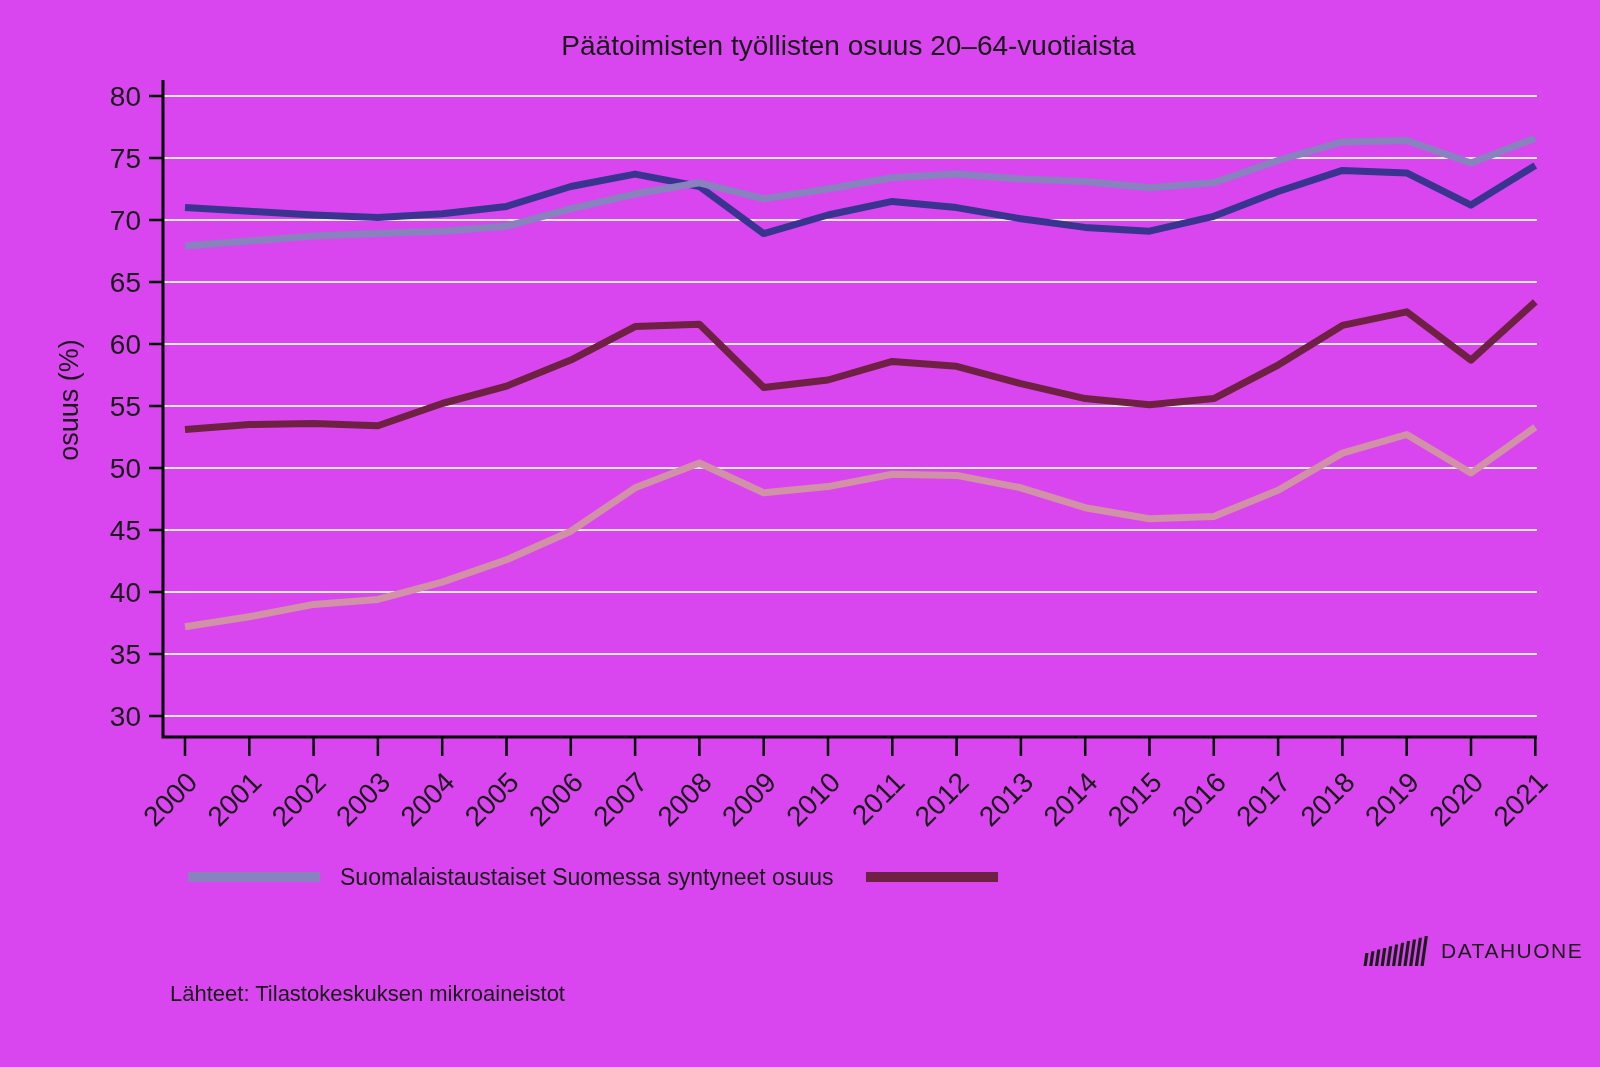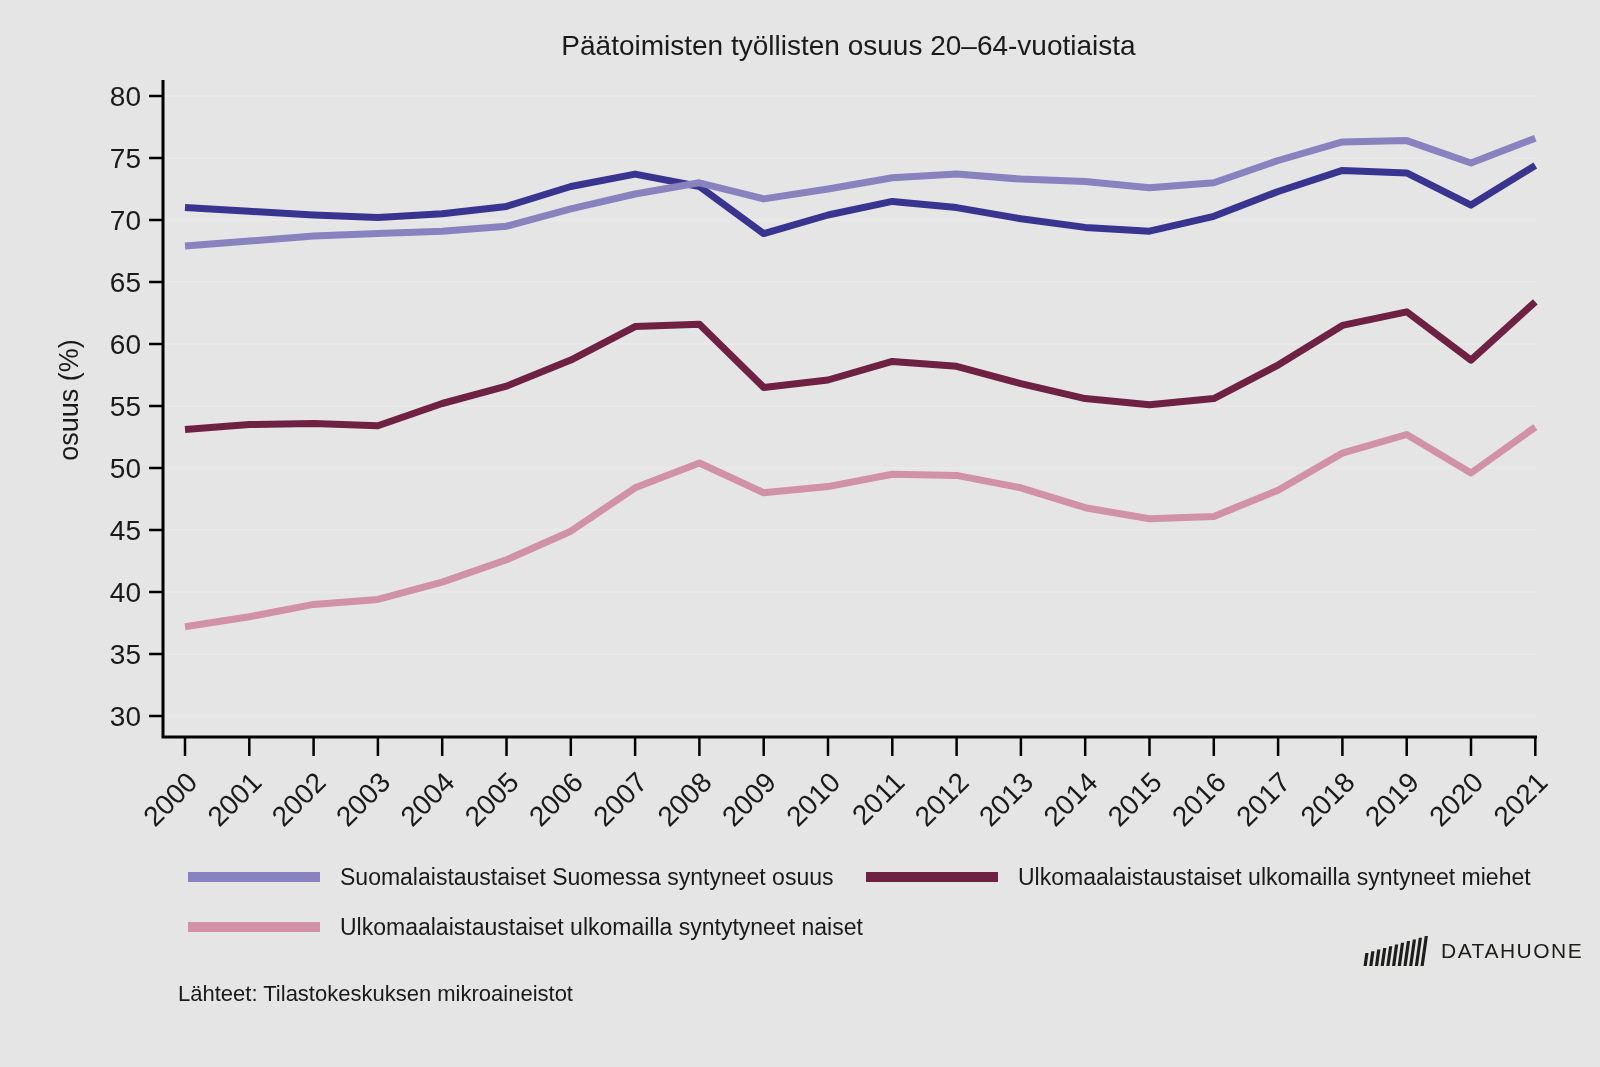--- a/index.html
+++ b/index.html
@@ -1,33 +1,33 @@
 <!DOCTYPE html>
 <html><head>
 <meta charset="utf-8">
 <style>
   html,body { margin:0; padding:0; background:#ffffff; }
   .figure {
-    position:relative; width:1600px; height:1067px; background:#e5e5e5;
+    position:relative; width:1600px; height:1067px; background:#d946ef;
     font-family:"Liberation Sans", sans-serif; overflow:hidden;
   }
   .chart-title {
     position:absolute; left:160px; top:30px; width:1377px;
     text-align:center; font-size:28px; color:#1a1a1a; white-space:nowrap;
   }
   #plot { position:absolute; left:0; top:0; }
   .legend {
     position:absolute; left:188px; top:863px; width:1360px;
     display:grid; grid-template-columns:678px 1fr; row-gap:22px;
   }
   .legend-item { display:flex; align-items:center; gap:20px; height:28px; }
   .legend-swatch { display:inline-block; width:132px; height:10px; flex:0 0 132px; }
   .legend-label { font-size:23px; color:#1a1a1a; white-space:nowrap; }
   .source-note {
-    position:absolute; left:178px; top:981px; font-size:22px; color:#1a1a1a;
+    position:absolute; left:170px; top:981px; font-size:22px; color:#1a1a1a;
   }
   .logo {
     position:absolute; left:1362px; top:934px; display:flex; align-items:center; gap:9px;text-align:right;
   }
   .logo-text { font-size:21px; letter-spacing:1.5px; color:#1d1d1b; white-space:nowrap; }
 </style>
 </head>
 <body>
 
 <div class="figure">
@@ -120,25 +120,20 @@
       <polyline points="185.0,626.7 249.3,616.8 313.6,604.4 377.9,599.4 442.2,582.1 506.5,559.8 570.8,531.2 635.1,487.8 699.4,463.0 763.7,492.8 828.0,486.6 892.3,474.2 956.6,475.4 1020.9,487.8 1085.2,507.7 1149.5,518.8 1213.8,516.4 1278.1,490.3 1342.4,453.1 1406.7,434.5 1471.0,473.0 1535.3,427.1" fill="none" stroke="#D191A6" stroke-width="7" stroke-linejoin="round" stroke-linecap="butt"></polyline>
     </svg>
 
   <div class="legend">
     <div class="legend-item">
       <span class="legend-swatch" style="background: rgb(136, 130, 191);"></span>
       <span class="legend-label">Suomalaistaustaiset Suomessa syntyneet osuus</span>
     </div>
     <div class="legend-item">
       <span class="legend-swatch" style="background: rgb(110, 33, 67);"></span>
-      <span class="legend-label">Ulkomaalaistaustaiset ulkomailla syntyneet miehet</span>
-    </div>
-    <div class="legend-item">
-      <span class="legend-swatch" style="background: rgb(209, 145, 166);"></span>
-      <span class="legend-label">Ulkomaalaistaustaiset ulkomailla syntytyneet naiset</span>
     </div>
   </div>
 
   <div class="source-note">Lähteet: Tilastokeskuksen mikroaineistot</div>
 
   <div class="logo">
     <svg id="logo-bars" width="70" height="34" viewBox="0 0 70 34">
         <g transform="skewX(-8) translate(6,0)">
           <rect x="0" y="19" width="3.2" height="13" fill="#1d1d1b"></rect>
           <rect x="5.7" y="17.3" width="3.2" height="14.7" fill="#1d1d1b"></rect>

